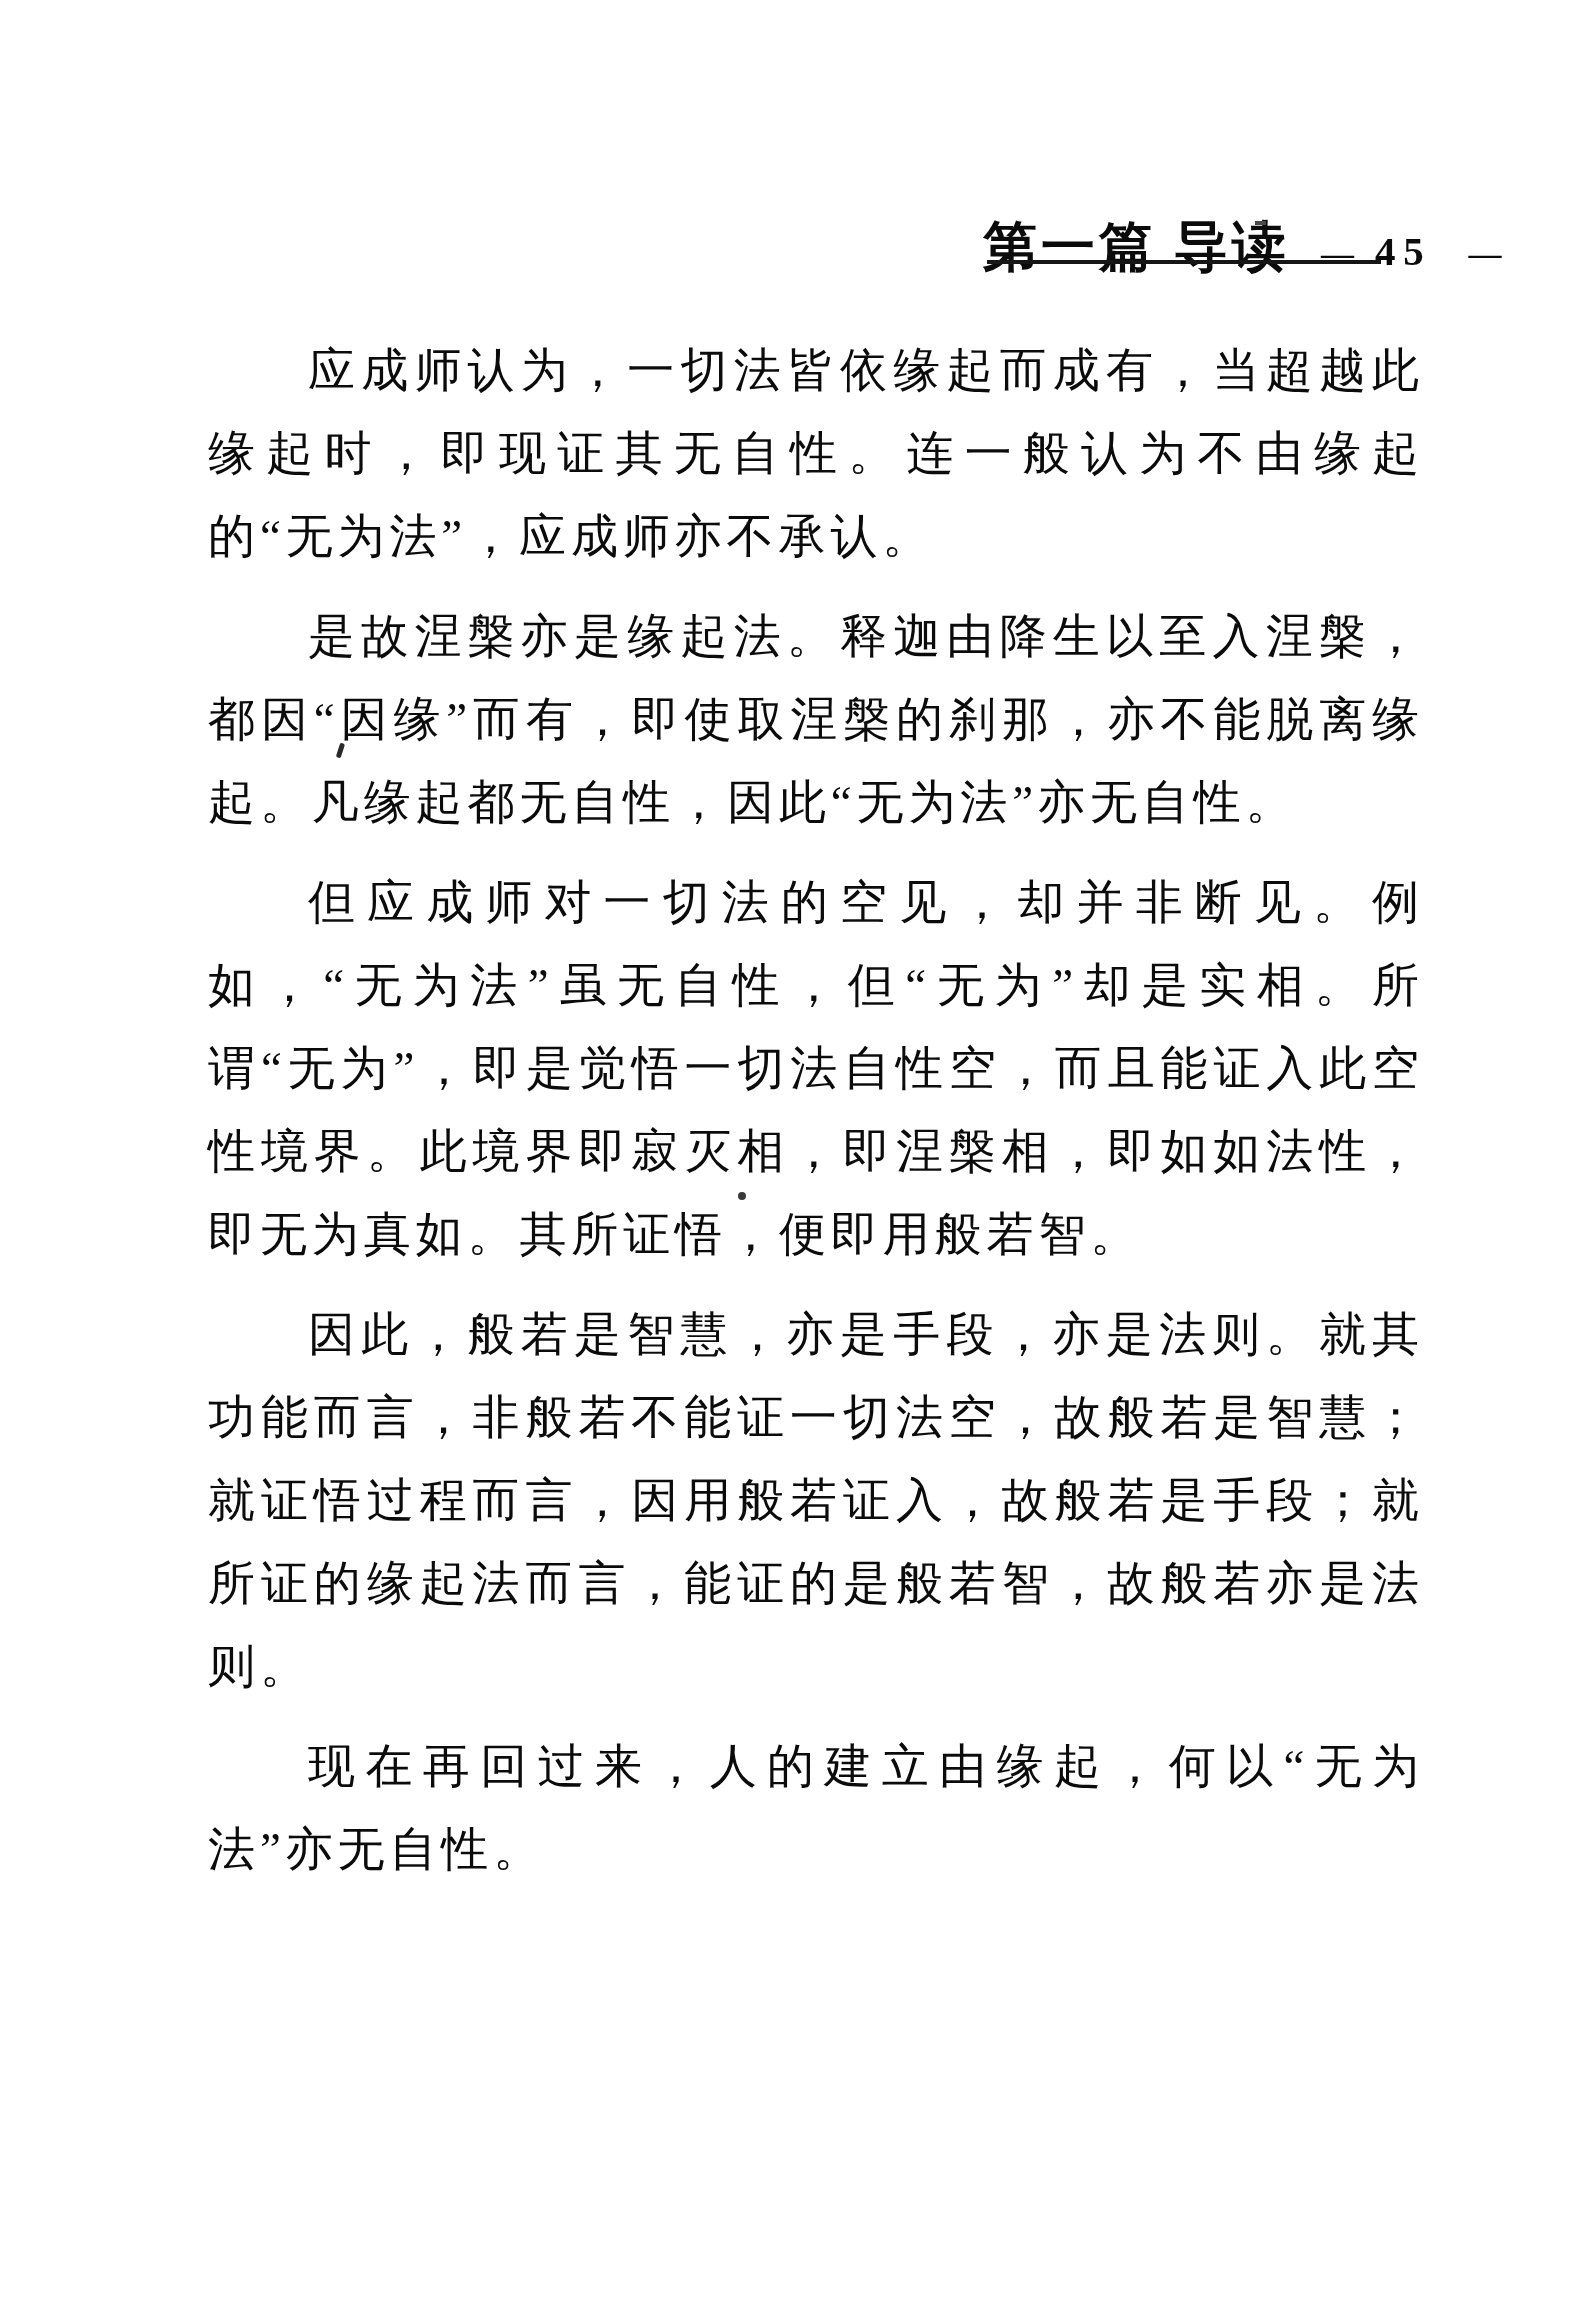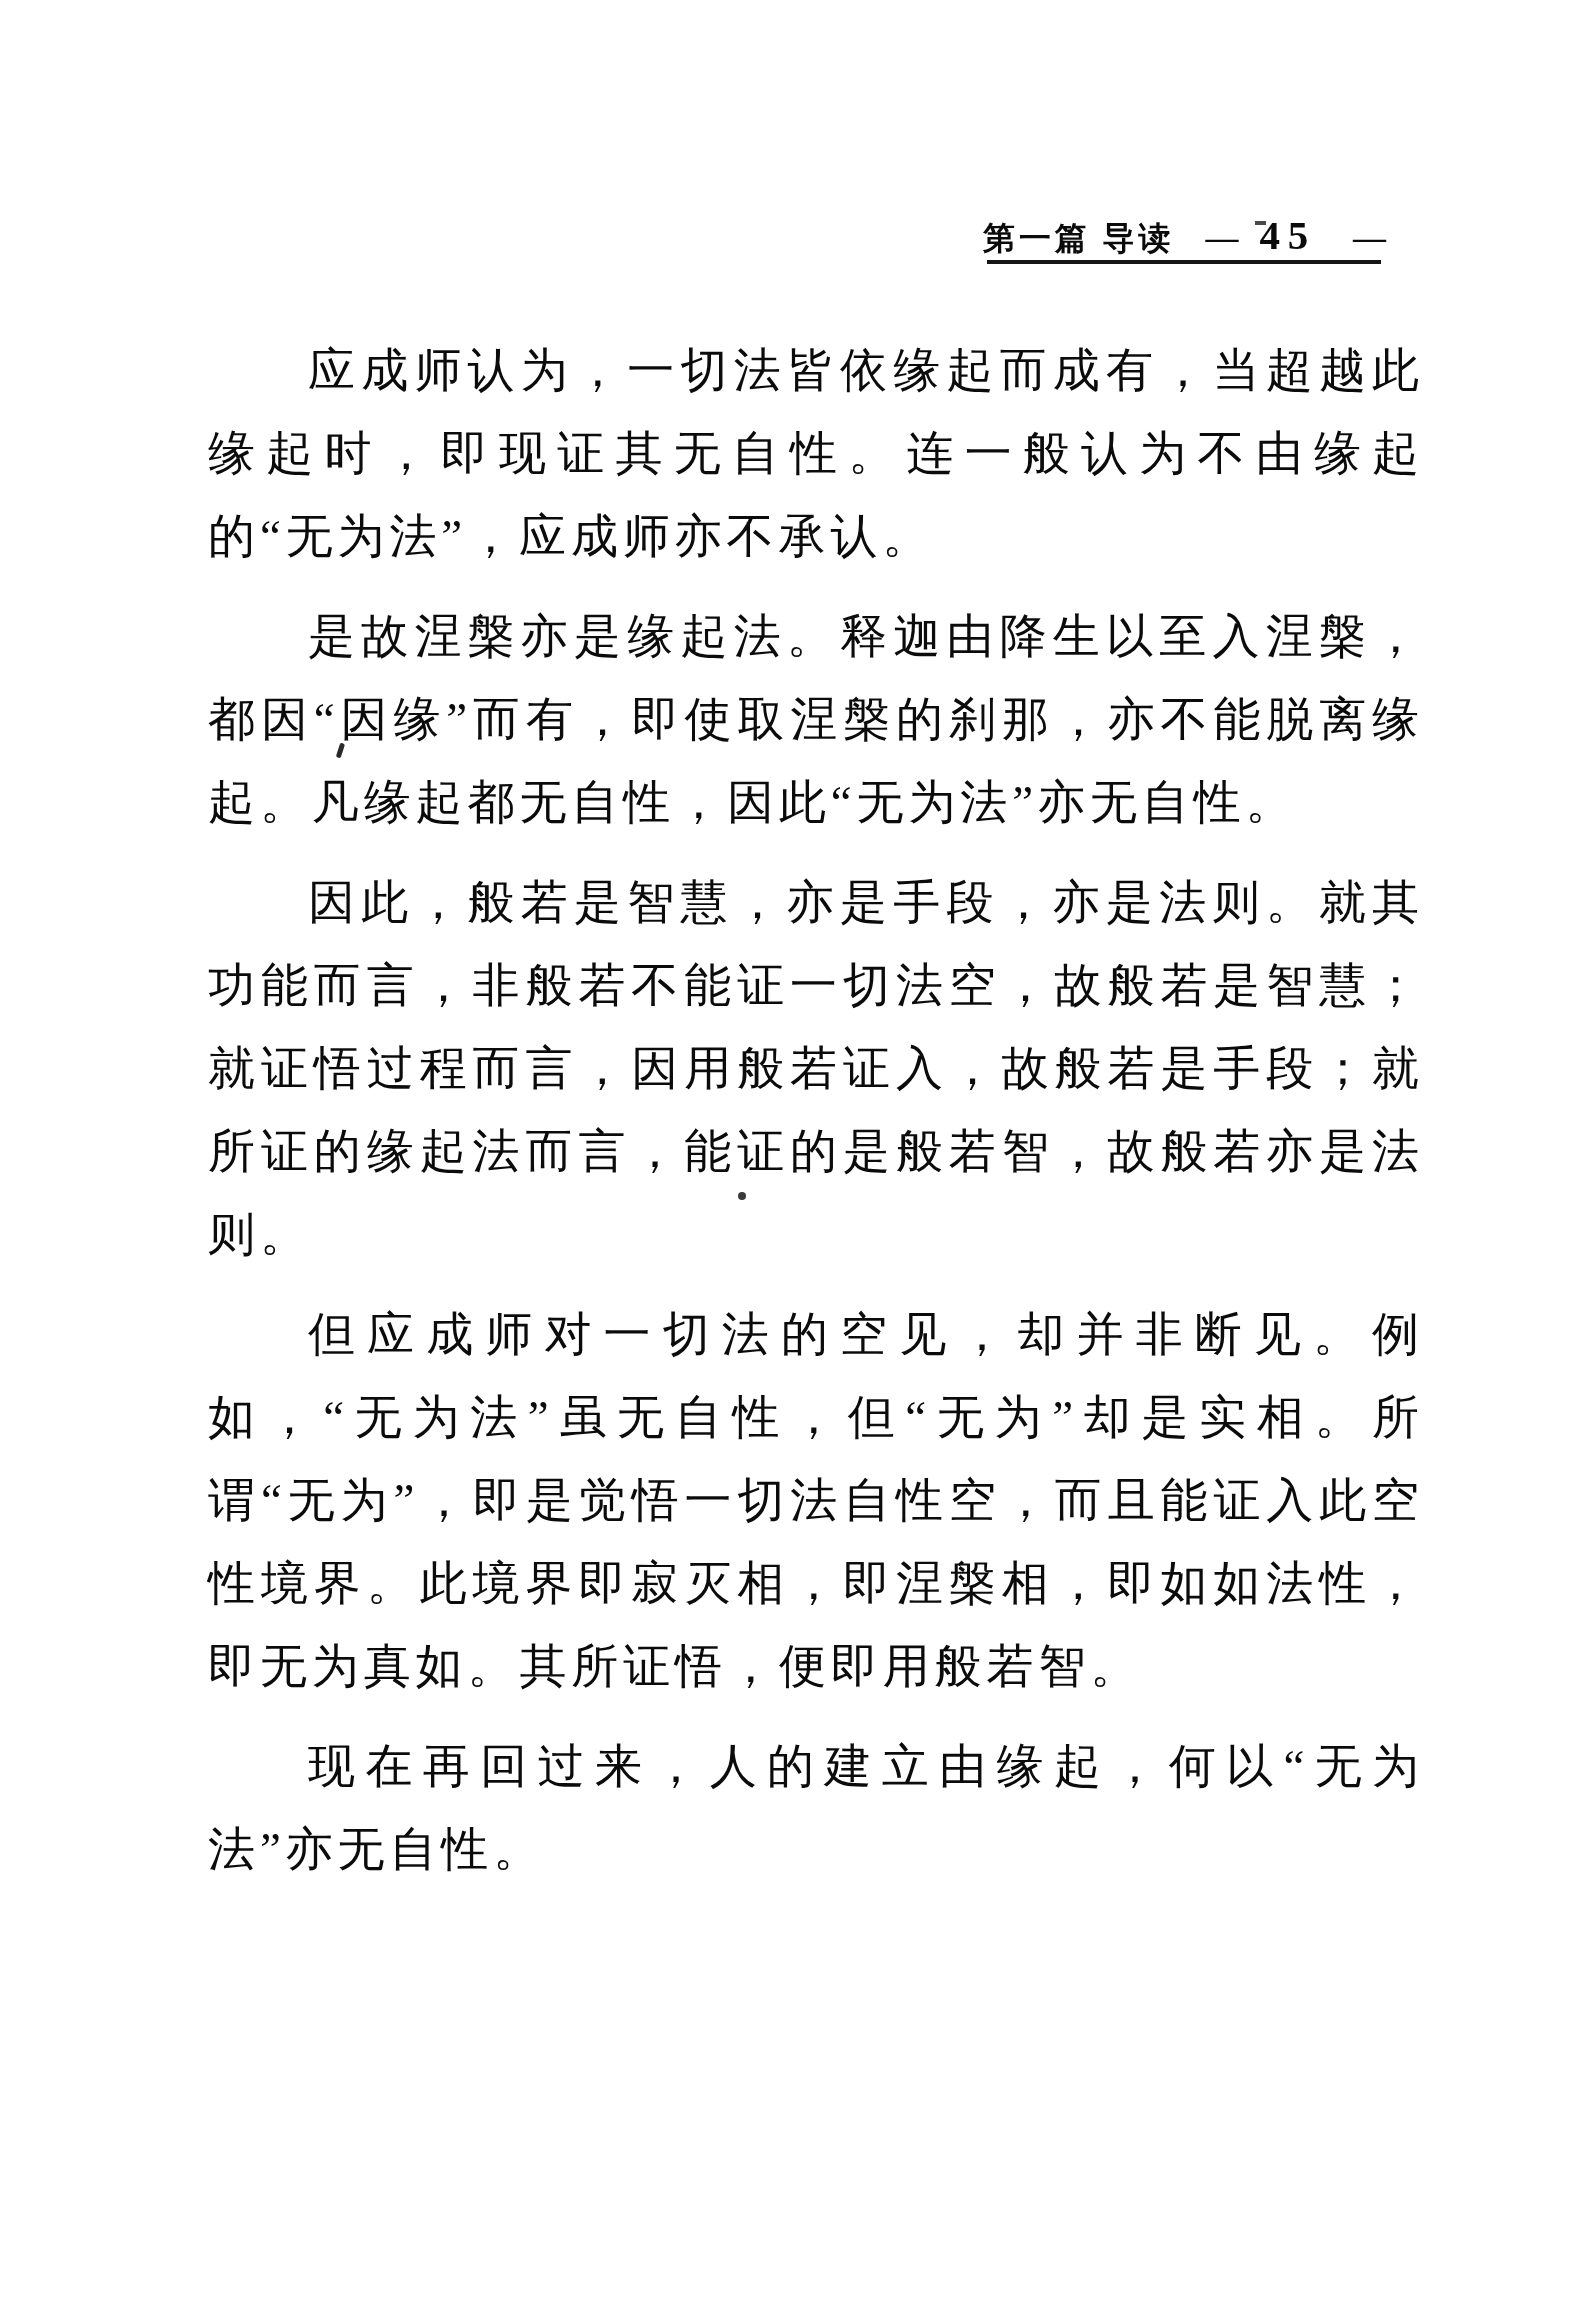--- a/index.html
+++ b/index.html
@@ -20,21 +20,21 @@
     position: absolute;
     top: 211px;
     left: 983px;
     width: 410px;
     display: flex;
     align-items: baseline;
     white-space: nowrap;
     font-weight: bold;
   }
   .running-header .section-title {
-    font-size: 32px;
+    font-size: 54px;
     letter-spacing: 3.9px;
   }
   .running-header .hdr-dash {
     font-size: 33px;
     font-weight: bold;
   }
   .running-header .hdr-dash.left { margin-left: 31px; }
   .running-header .hdr-dash.right { margin-left: 37px; }
   .running-header .page-number {
     margin-left: 21px;
@@ -104,22 +104,22 @@
     <span class="hdr-dash left">—</span>
     <span class="page-number">45</span>
     <span class="hdr-dash right">—</span>
   </div>
 
   <div class="header-rule"></div>
 
   <div class="body-text">
     <p>应成师认为，一切法皆依缘起而成有，当超越此缘起时，即现证其无自性。连一般认为不由缘起的“无为法”，应成师亦不承认。</p>
     <p>是故涅槃亦是缘起法。释迦由降生以至入涅槃，都因“因缘”而有，即使取涅槃的刹那，亦不能脱离缘起。凡缘起都无自性，因此“无为法”亦无自性。</p>
+    <p>但应成师对一切法的空见，却并非断见。例如，“无为法”虽无自性，但“无为”却是实相。所谓“无为”，即是觉悟一切法自性空，而且能证入此空性境界。此境界即寂灭相，即涅槃相，即如如法性，即无为真如。其所证悟，便即用般若智。</p>
     <p>因此，般若是智慧，亦是手段，亦是法则。就其功能而言，非般若不能证一切法空，故般若是智慧；就证悟过程而言，因用般若证入，故般若是手段；就所证的缘起法而言，能证的是般若智，故般若亦是法则。</p>
-    <p>但应成师对一切法的空见，却并非断见。例如，“无为法”虽无自性，但“无为”却是实相。所谓“无为”，即是觉悟一切法自性空，而且能证入此空性境界。此境界即寂灭相，即涅槃相，即如如法性，即无为真如。其所证悟，便即用般若智。</p>
     <p>现在再回过来，人的建立由缘起，何以“无为法”亦无自性。</p>
   </div>
 
   <div class="speck speck-tick"></div>
   <div class="speck speck-dot"></div>
   <div class="speck speck-dash"></div>
 
 </div>
 
 

